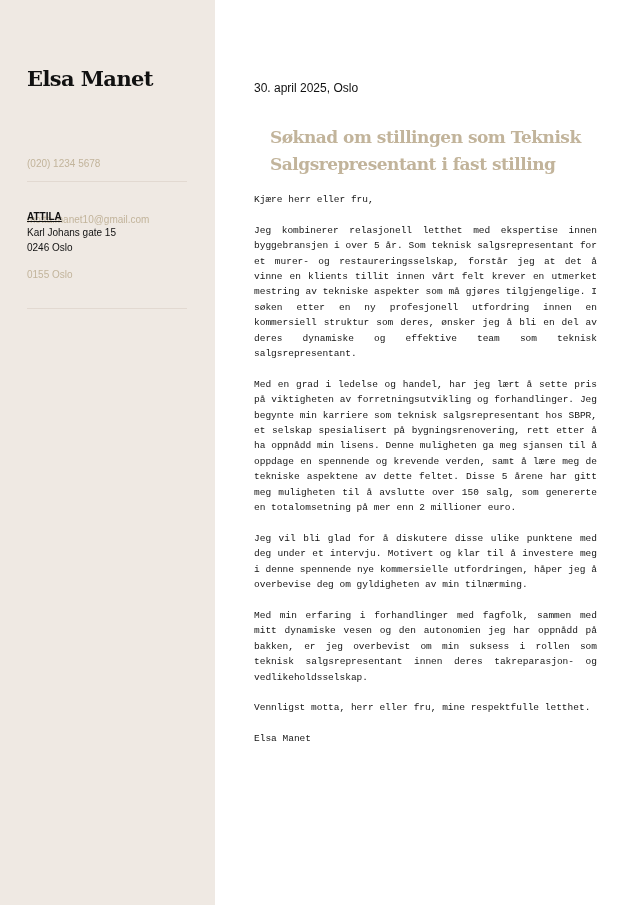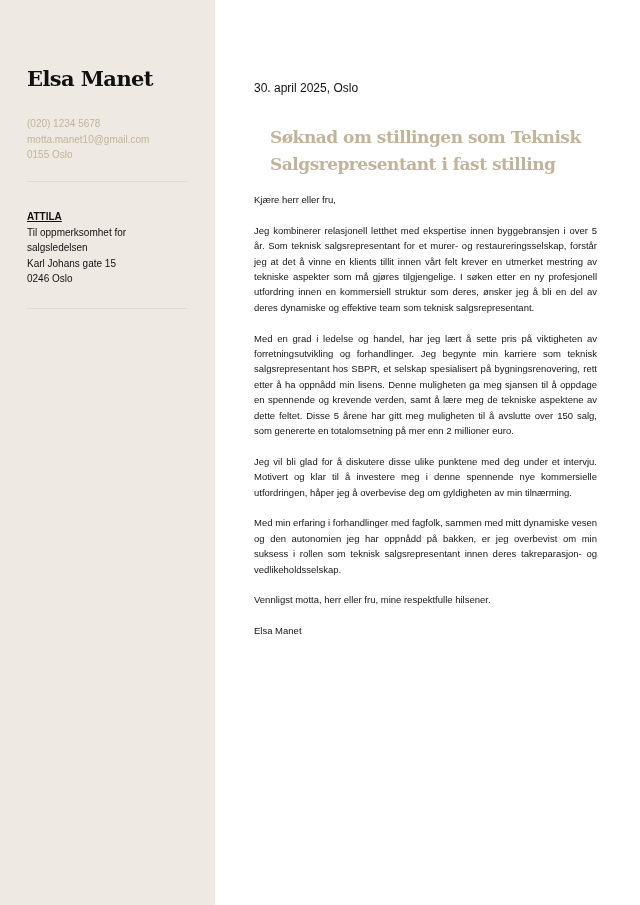--- a/index.html
+++ b/index.html
@@ -42,21 +42,21 @@
       white-space: nowrap;
     }
     .contact {
       position: absolute;
       top: 116px;
       left: 0;
       font-size: 10px;
       line-height: 15.5px;
       color: #c2b49b;
     }
-    .contact div { white-space: nowrap; }
+    .contact div { white-space: nowrap; margin-top: 40px; }
     .divider {
       position: absolute;
       left: 0;
       width: 160px;
       height: 1px;
       background: #e2d9d1;
     }
     .divider.d1 { top: 181px; }
     .divider.d2 { top: 308px; }
     .recipient {
@@ -99,20 +99,21 @@
       color: #c2b49b;
     }
     .body {
       position: absolute;
       top: 192px;
       left: 0;
       width: 343px;
       font-size: 9.5px;
       line-height: 15.4px;
       color: #151515;
+      font-family: Liberation Mono, monospace;
     }
     .body p {
       margin: 0 0 15.4px 0;
       text-align: justify;
     }
     .body p.greeting, .body p.closing, .body p.signature {
       text-align: left;
     }
   </style>
 </head>
@@ -122,33 +123,32 @@
   <div class="sidebar-inner">
     <h1 class="name">Elsa Manet</h1>
     <div class="contact">
       <div>(020) 1234 5678</div>
       <div>motta.manet10@gmail.com</div>
       <div>0155 Oslo</div>
     </div>
     <div class="divider d1"></div>
     <div class="recipient">
       <div class="company">ATTILA</div>
-      <div>Til oppmerksomhet for salgsledelsen</div>
       <div>Karl Johans gate 15</div>
       <div>0246 Oslo</div>
     </div>
     <div class="divider d2"></div>
   </div>
 </aside>
 
 <main class="main">
   <div class="date">30. april 2025, Oslo</div>
   <h2 class="title">Søknad om stillingen som Teknisk Salgsrepresentant i fast stilling</h2>
   <div class="body">
     <p class="greeting">Kjære herr eller fru,</p>
     <p>Jeg kombinerer relasjonell letthet med ekspertise innen byggebransjen i over 5 år. Som teknisk salgsrepresentant for et murer- og restaureringsselskap, forstår jeg at det å vinne en klients tillit innen vårt felt krever en utmerket mestring av tekniske aspekter som må gjøres tilgjengelige. I søken etter en ny profesjonell utfordring innen en kommersiell struktur som deres, ønsker jeg å bli en del av deres dynamiske og effektive team som teknisk salgsrepresentant.</p>
     <p>Med en grad i ledelse og handel, har jeg lært å sette pris på viktigheten av forretningsutvikling og forhandlinger. Jeg begynte min karriere som teknisk salgsrepresentant hos SBPR, et selskap spesialisert på bygningsrenovering, rett etter å ha oppnådd min lisens. Denne muligheten ga meg sjansen til å oppdage en spennende og krevende verden, samt å lære meg de tekniske aspektene av dette feltet. Disse 5 årene har gitt meg muligheten til å avslutte over 150 salg, som genererte en totalomsetning på mer enn 2 millioner euro.</p>
     <p>Jeg vil bli glad for å diskutere disse ulike punktene med deg under et intervju. Motivert og klar til å investere meg i denne spennende nye kommersielle utfordringen, håper jeg å overbevise deg om gyldigheten av min tilnærming.</p>
     <p>Med min erfaring i forhandlinger med fagfolk, sammen med mitt dynamiske vesen og den autonomien jeg har oppnådd på bakken, er jeg overbevist om min suksess i rollen som teknisk salgsrepresentant innen deres takreparasjon- og vedlikeholdsselskap.</p>
-    <p class="closing">Vennligst motta, herr eller fru, mine respektfulle hilsener.</p>
+    <p class="closing">Vennligst motta, herr eller fru, mine respektfulle letthet.</p>
     <p class="signature">Elsa Manet</p>
   </div>
 </main>
 
 </body></html>

